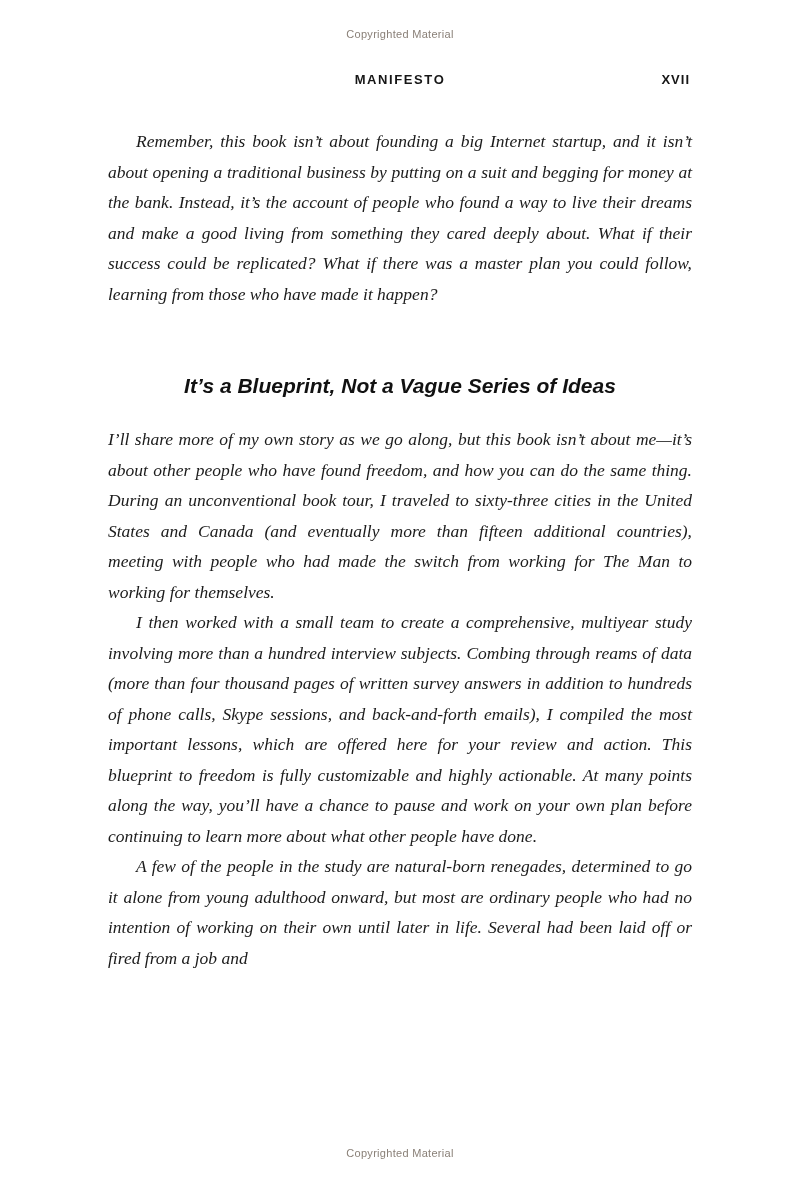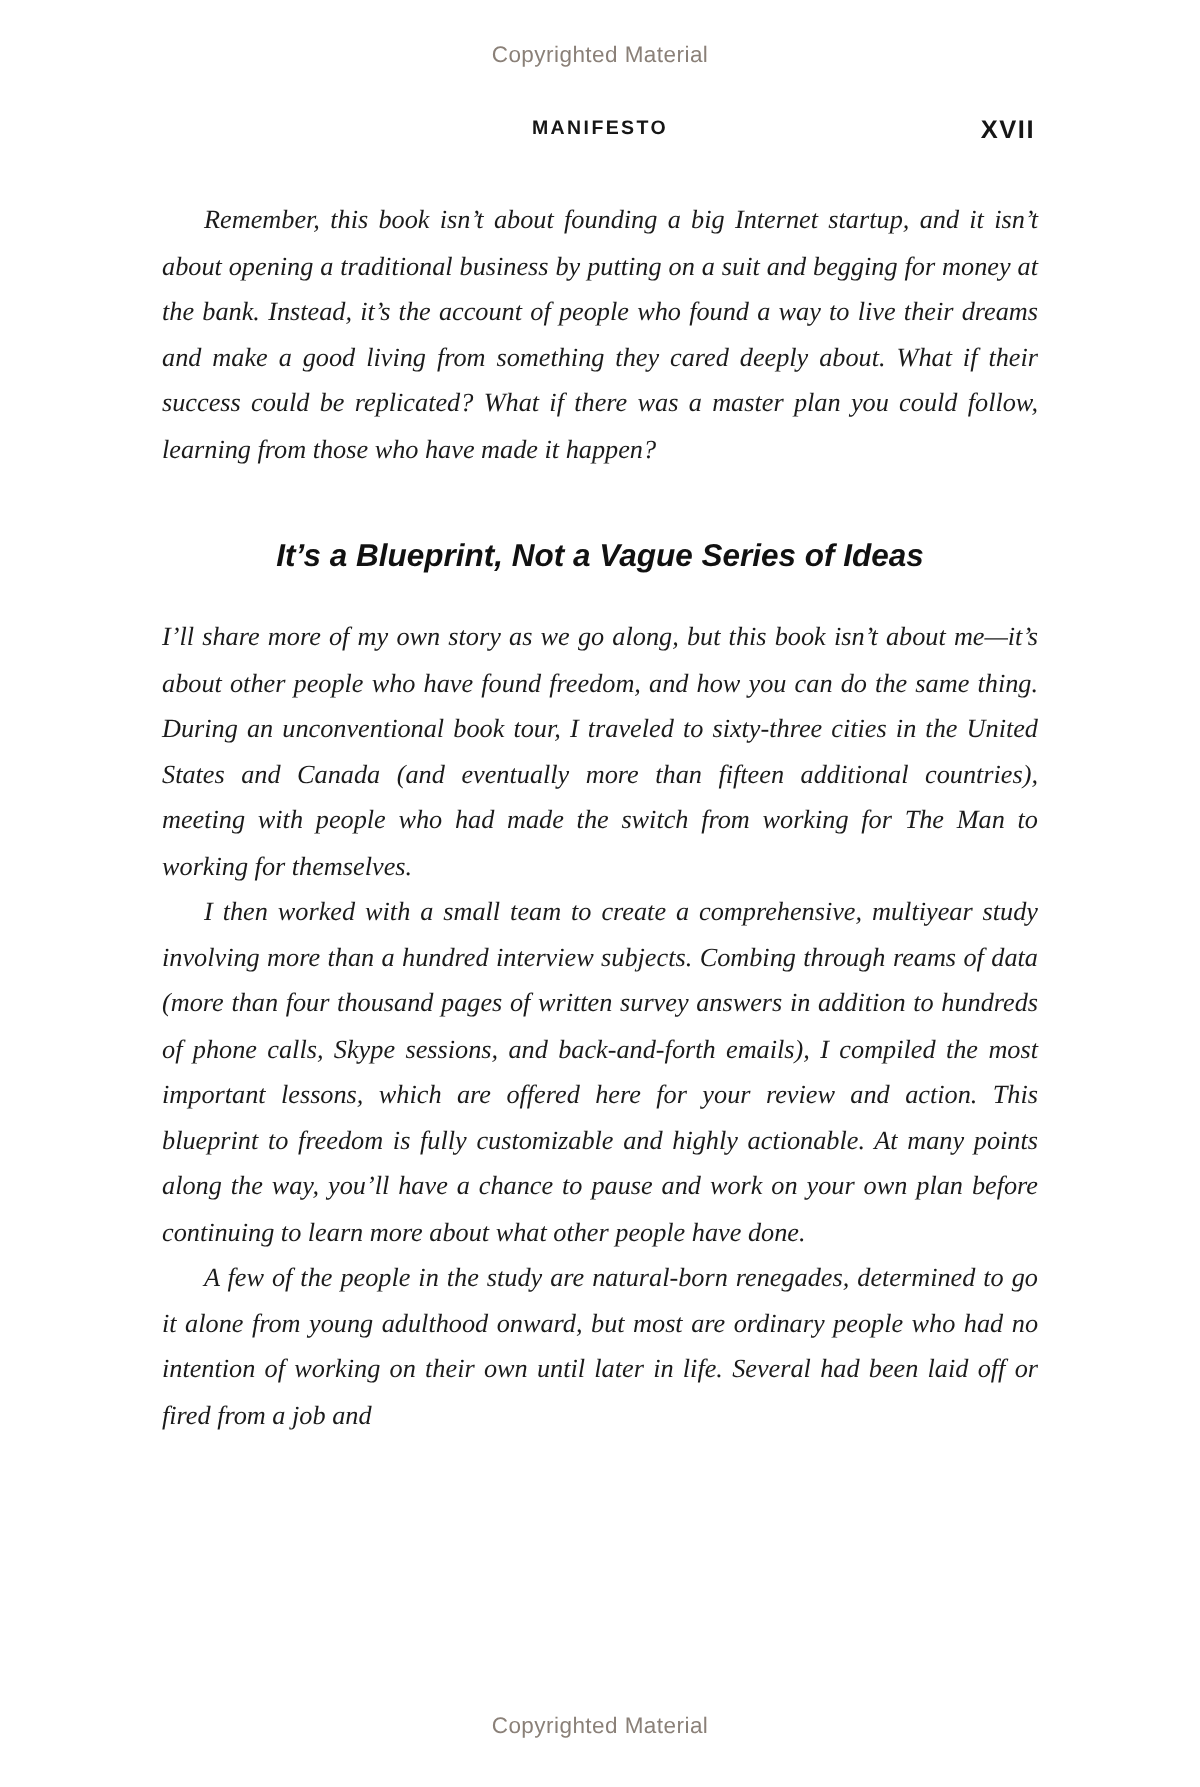--- a/index.html
+++ b/index.html
@@ -8,21 +8,21 @@
     width: 800px;
     height: 1191px;
     position: relative;
     background: #ffffff;
     font-family: "Liberation Serif", serif;
     overflow: hidden;
     margin: 0 auto;
   }
   .copyright {
     font-family: "Liberation Sans", sans-serif;
-    font-size: 15px;
+    font-size: 11px;
     color: #8a8078;
     text-align: center;
     letter-spacing: 0.3px;
   }
   .copyright.top { padding-top: 28px; }
   .copyright.bottom {
     position: absolute;
     bottom: 32px;
     left: 0;
     width: 100%;
@@ -41,21 +41,21 @@
     font-size: 13px;
     letter-spacing: 1.6px;
     color: #161616;
   }
   .page-number {
     position: absolute;
     right: 110px;
     top: 0;
     font-family: "Liberation Sans", sans-serif;
     font-weight: 700;
-    font-size: 17px;
+    font-size: 13px;
     letter-spacing: 1px;
     color: #161616;
   }
   .content {
     width: 584px;
     margin: 36px auto 0 auto;
     color: #1b1b1b;
     font-style: italic;
   }
   .body-paragraph {
@@ -66,21 +66,21 @@
     color: #1b1b1b;
   }
   .body-paragraph.indented { text-indent: 28px; }
   .section-heading {
     font-family: "Liberation Sans", sans-serif;
     font-weight: 700;
     font-size: 21px;
     line-height: 1.2;
     text-align: center;
     color: #111111;
-    margin: 44px 0 26px 0;
+    margin: 64px 0 26px 0;
   }
 </style>
 </head>
 <body>
 
 <div class="page">
 
   <div class="copyright top">Copyrighted Material</div>
 
   <div class="running-header">

